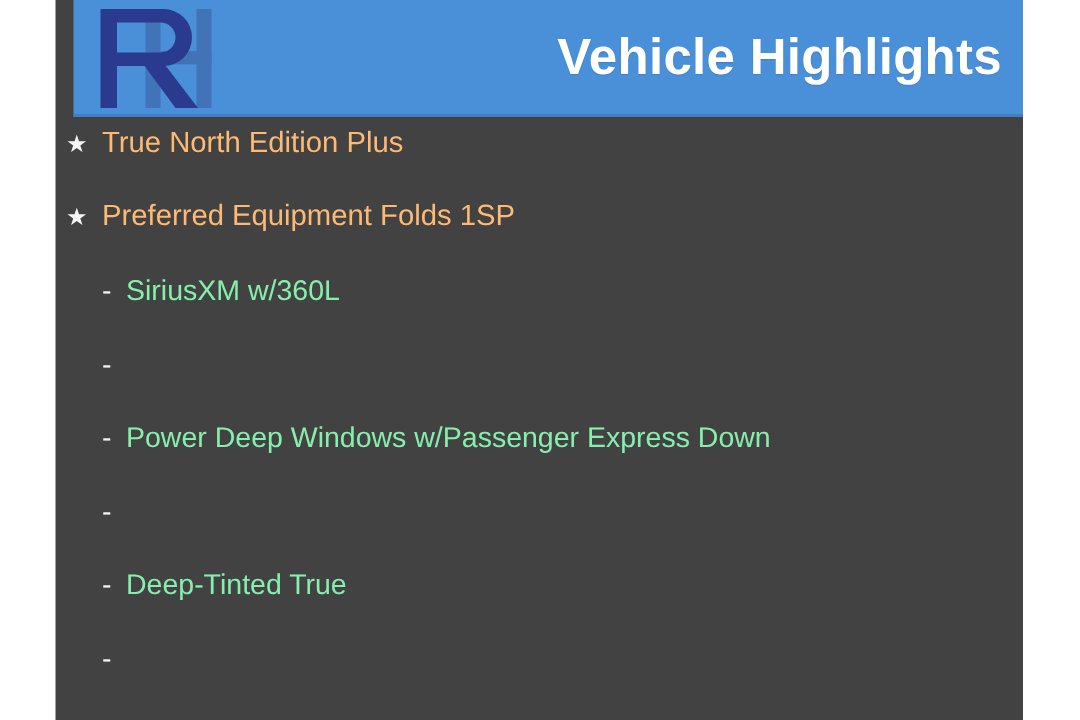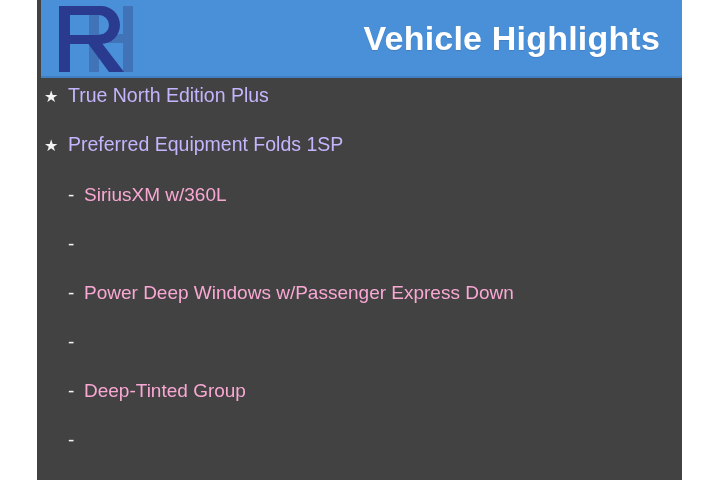--- a/index.html
+++ b/index.html
@@ -22,21 +22,21 @@
     top: 0;
     width: 645px;
     height: 480px;
     background: #424242;
     overflow: hidden;
   }
 
   
   .header {
     position: absolute;
-    left: 4px;
+    left: 12px;
     top: 0;
     width: 645px;
     height: 78px;
     background: #4a90d9;
     border-bottom: 2px solid #3f7fc2;
     box-sizing: border-box;
   }
 
   .logo {
     position: absolute;
@@ -97,27 +97,27 @@
   }
 
   .level-2 .bullet-marker {
     font-size: 19px;
     width: 16px;
     line-height: 1;
   }
 
   .bullet-text {
     font-size: 19.5px;
-    color: #c4b5fd;
+    color: #fdba74;
     line-height: 1;
   }
 
   .level-2 .bullet-text {
     font-size: 19px;
-    color: #f9a8d4;
+    color: #86efac;
   }
 </style>
 </head>
 <body>
 
 <div class="slide">
 
   <div class="header">
 
     <span class="logo">
@@ -165,21 +165,21 @@
       <span class="bullet-marker">-</span>
       <span class="bullet-text">Power Deep Windows w/Passenger Express Down</span>
     </div>
 
     <div class="bullet-row level-2" style="top:252px;">
       <span class="bullet-marker">-</span>
     </div>
 
     <div class="bullet-row level-2" style="top:301px;">
       <span class="bullet-marker">-</span>
-      <span class="bullet-text">Deep-Tinted Group</span>
+      <span class="bullet-text">Deep-Tinted True</span>
     </div>
 
     <div class="bullet-row level-2" style="top:350px;">
       <span class="bullet-marker">-</span>
     </div>
 
   </div>
 </div>
 
 </body></html>

